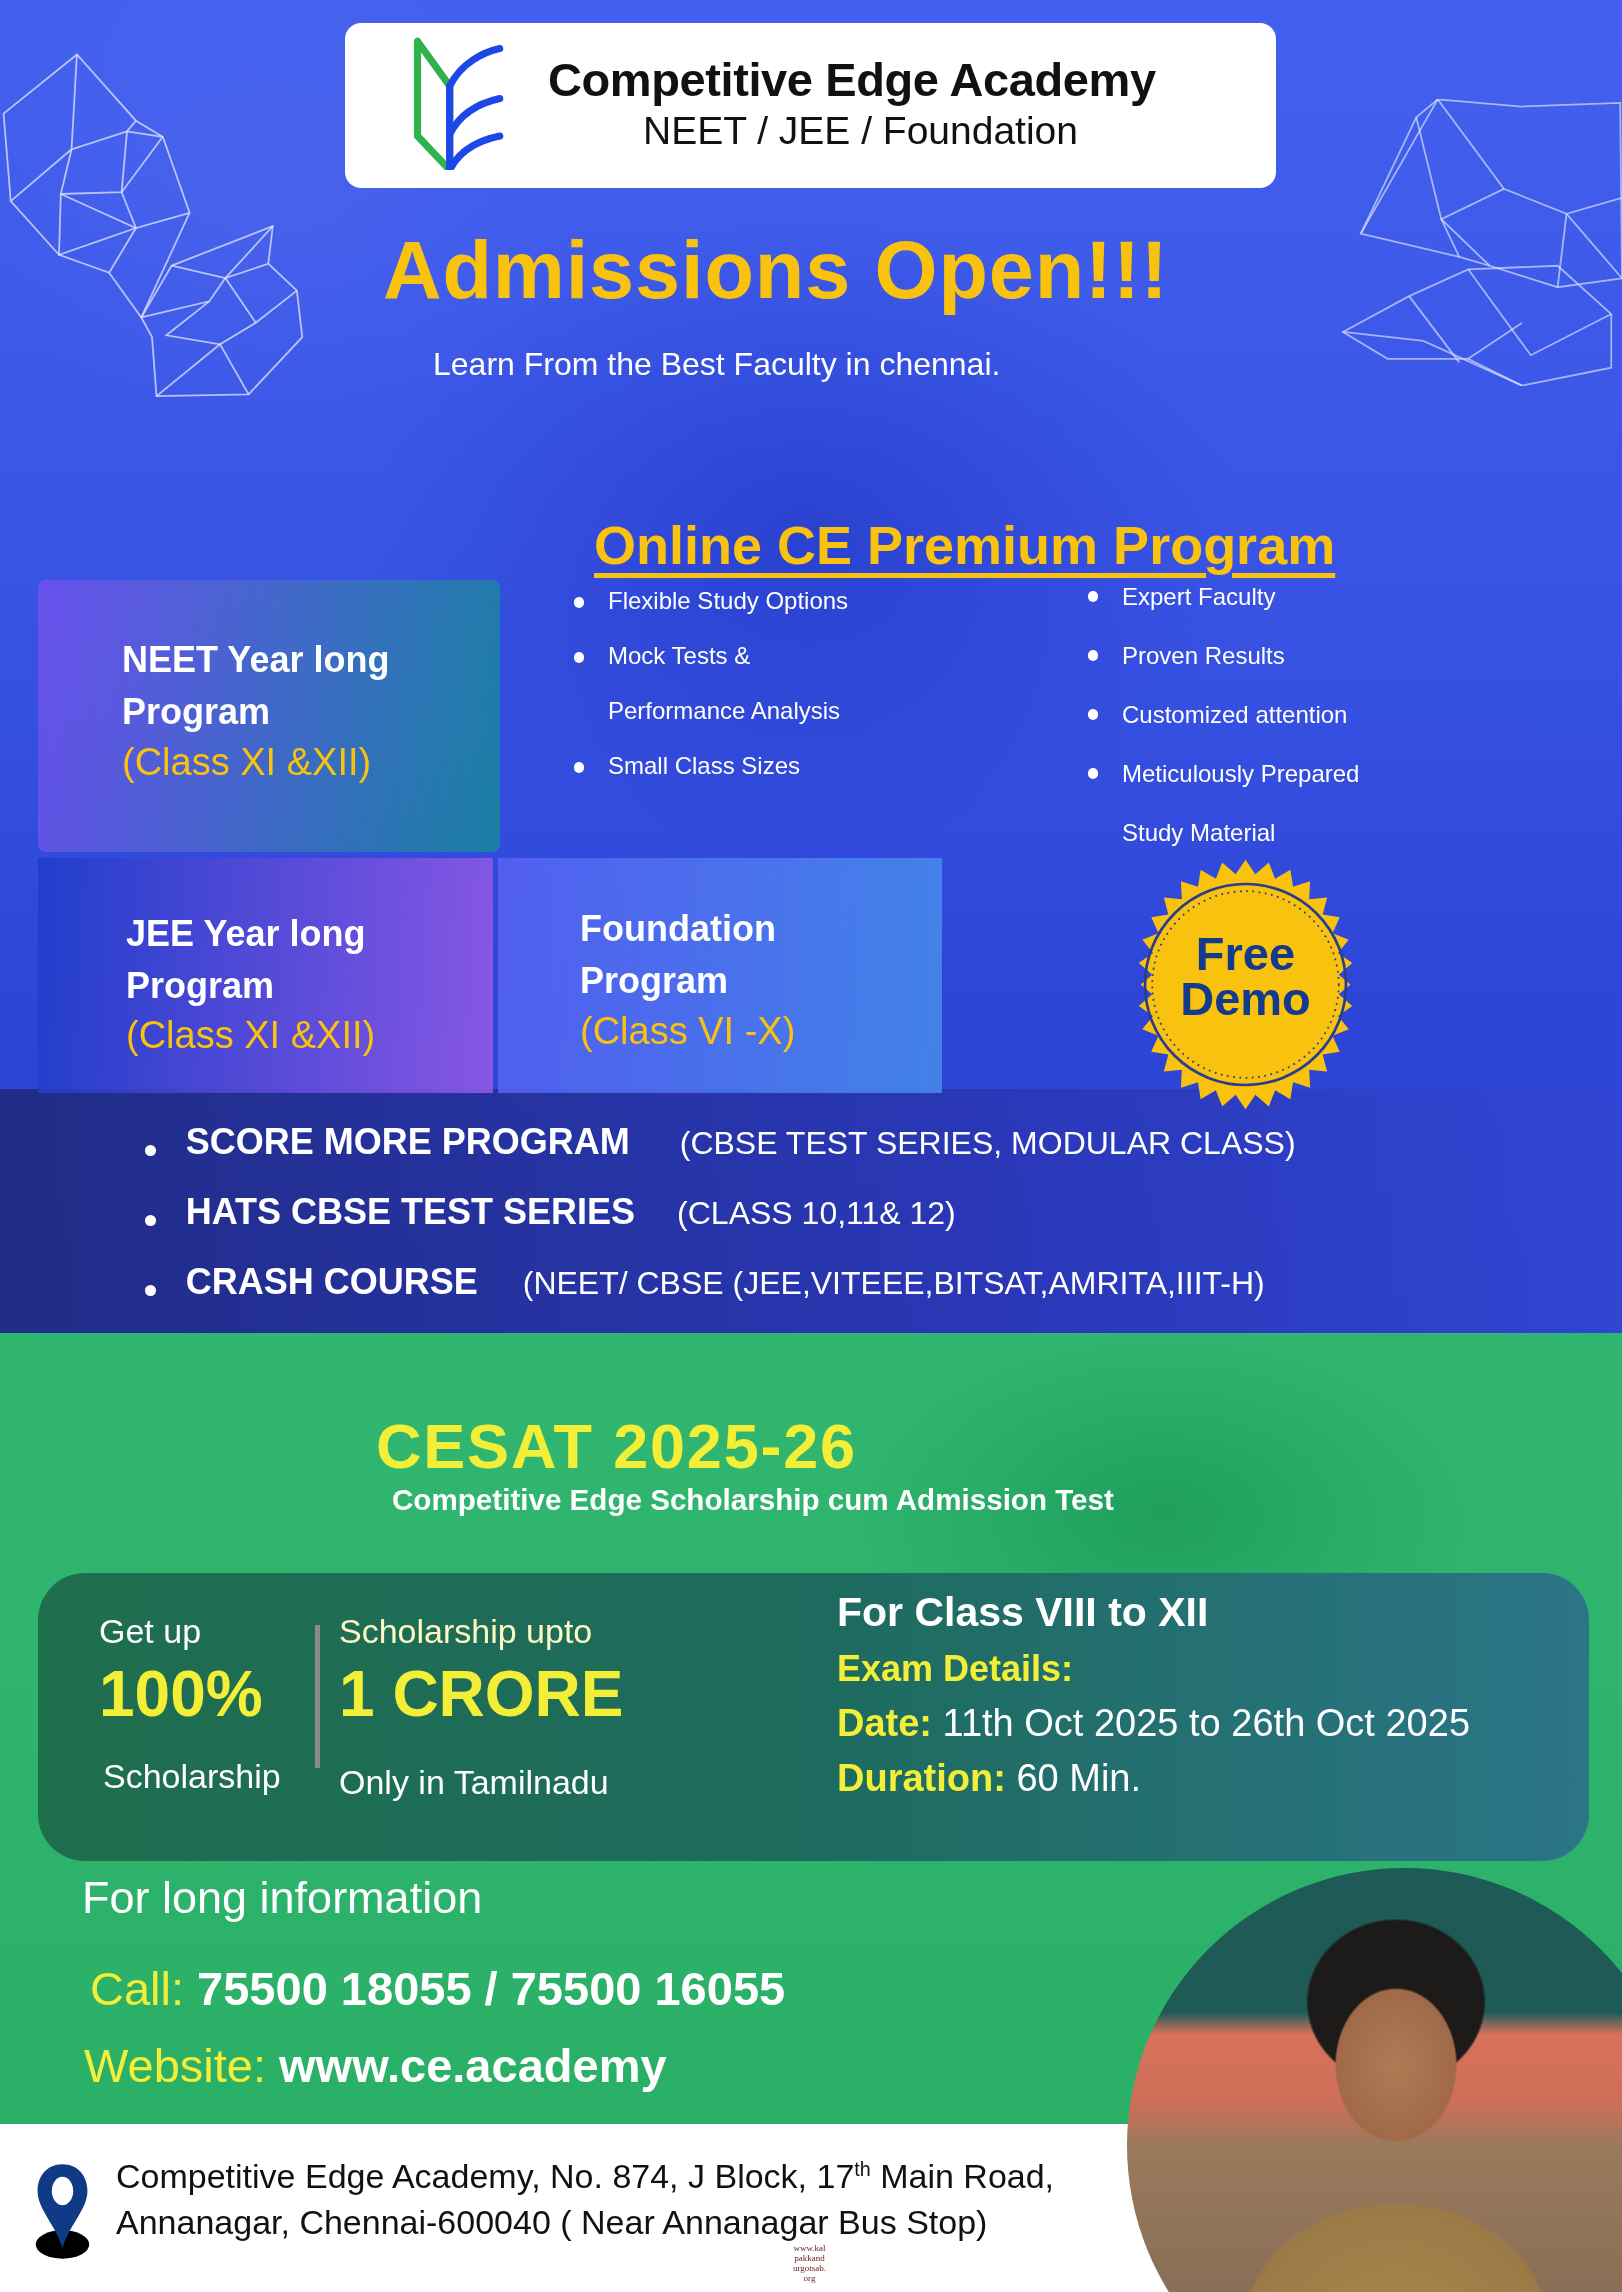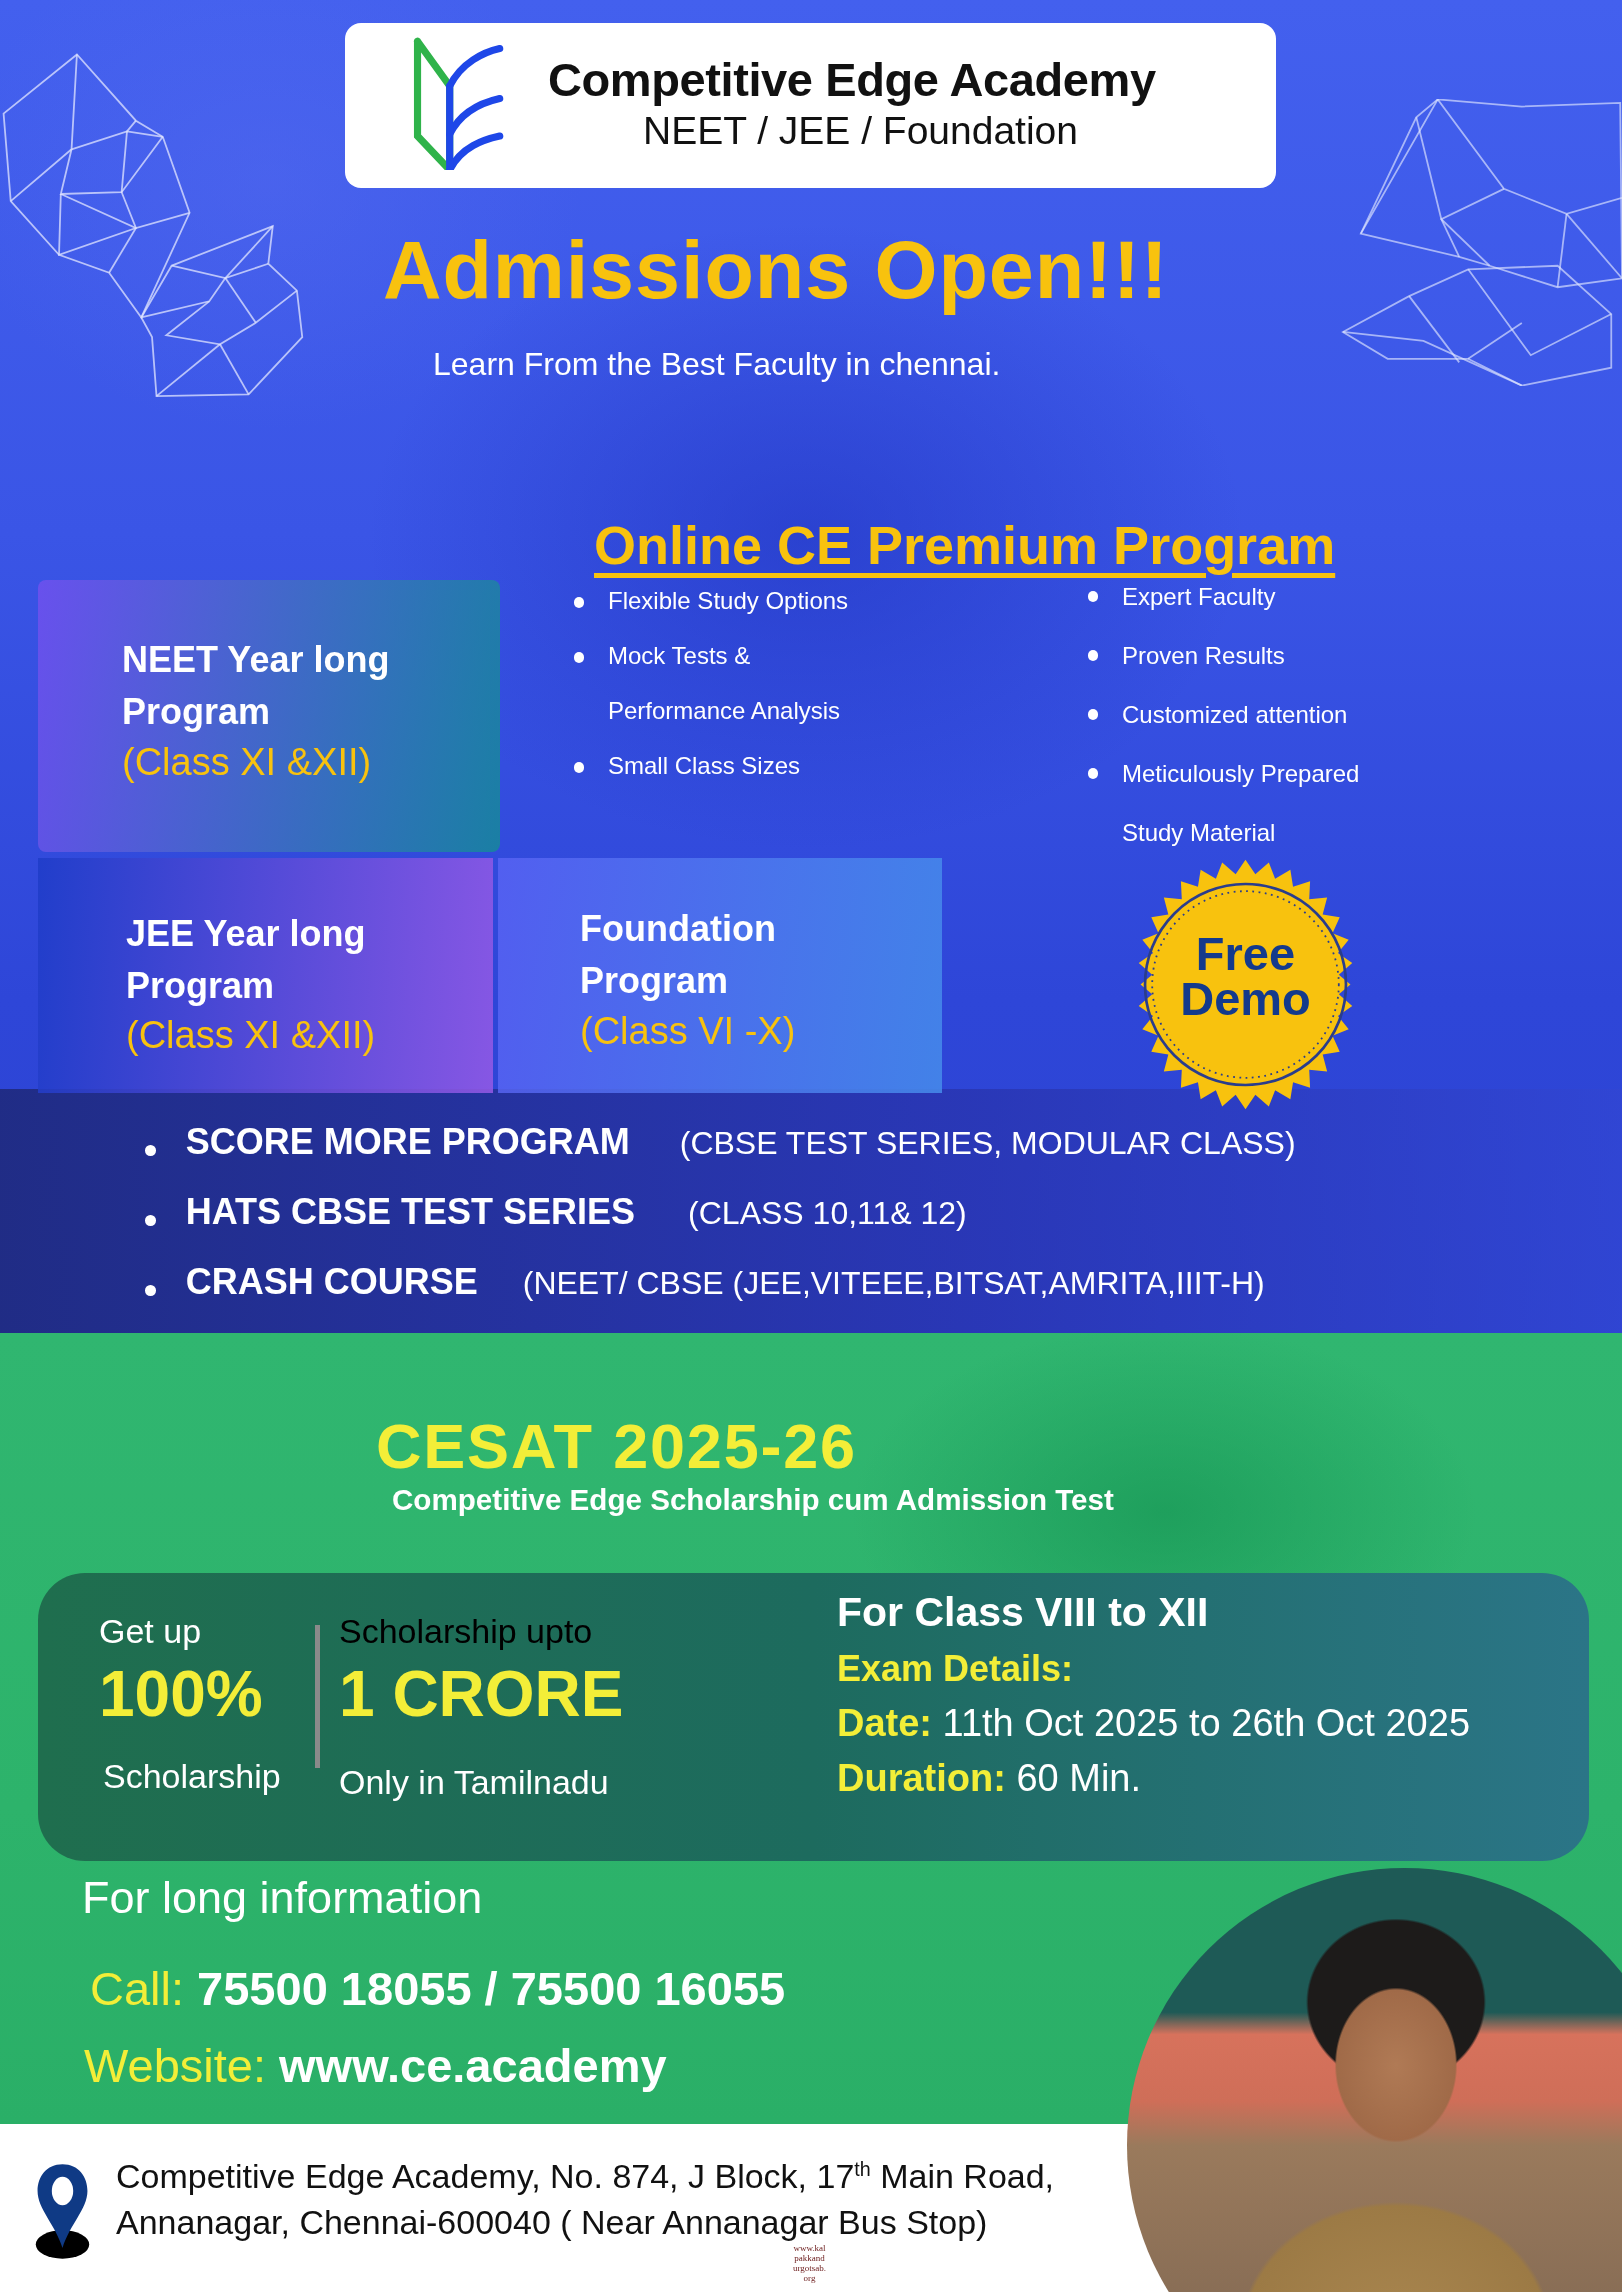--- a/index.html
+++ b/index.html
@@ -46,21 +46,21 @@
   .green-bg{left:0;top:1333px;width:1623px;height:792px;background:
     radial-gradient(ellipse 448px 269px at 1164px 179px,rgba(0,120,60,0.35),transparent 70%),
     linear-gradient(180deg,#30b670 0%,#2db36b 60%,#2aaf67 100%);}
   .cesat{left:376px;top:1370px;font-size:63px;font-weight:bold;color:#f3ee38;white-space:nowrap;letter-spacing:1.8px;margin-top:40px;}
   .cesat-sub{left:392px;top:1483px;font-size:29.6px;font-weight:bold;color:#fff;white-space:nowrap;}
   .info-card{left:38px;top:1573px;width:1551px;height:288px;border-radius:47px;background:linear-gradient(90deg,#1f6e4e 0%,#1d6b5e 50%,#2b7587 100%);}
   .sch-getup{left:99px;top:1612px;font-size:34px;color:#fff;}
   .sch-100{left:99px;top:1657px;font-size:64px;font-weight:bold;color:#f3ee38;}
   .sch-label{left:103px;top:1757px;font-size:34px;color:#fff;}
   .divider{left:315px;top:1625px;width:4.5px;height:143px;background:#8a8a8a;}
-  .sch-upto{left:339px;top:1612px;font-size:34px;color:#000000;white-space:nowrap;}
+  .sch-upto{left:339px;top:1612px;font-size:34px;color:#fef9c3;white-space:nowrap;}
   .sch-crore{left:339px;top:1657px;font-size:64px;font-weight:bold;color:#f3ee38;white-space:nowrap;}
   .sch-region{left:339px;top:1763px;font-size:34px;color:#fff;white-space:nowrap;}
   .exam-class{left:837px;top:1589px;font-size:41px;font-weight:bold;color:#fff;white-space:nowrap;}
   .exam-title{left:837px;top:1648px;font-size:36px;font-weight:bold;color:#f3ee38;white-space:nowrap;}
   .exam-line{left:837px;white-space:nowrap;font-size:38px;color:#fff;}
   .exam-line b{color:#f3ee38;}
   .more-info{left:82px;top:1872px;font-size:45px;color:#fff;white-space:nowrap;}
   .call{left:90px;top:1961px;white-space:nowrap;font-size:47px;}
   .call .k{color:#f3ee38;}
   .call .v{color:#fff;font-weight:bold;}
@@ -189,21 +189,21 @@
 </div>
 <div class="abs badge-text">
   <div>Free</div>
   <div>Demo</div>
 </div>
 
 <div class="band-row" style="left:145px;top:1121px;">
   <span class="dot"></span><span class="main">SCORE MORE PROGRAM</span><span class="sub" style="margin-left:50px;">(CBSE TEST SERIES, MODULAR CLASS)</span>
 </div>
 <div class="band-row" style="left:145px;top:1191px;">
-  <span class="dot"></span><span class="main">HATS CBSE TEST SERIES</span><span class="sub" style="margin-left:53px;">(CLASS 10,11&amp; 12)</span>
+  <span class="dot"></span><span class="main">HATS CBSE TEST SERIES</span><span class="sub" style="margin-left:42px;">(CLASS 10,11&amp; 12)</span>
 </div>
 <div class="band-row" style="left:145px;top:1261px;">
   <span class="dot"></span><span class="main">CRASH COURSE</span><span class="sub" style="margin-left:45px;">(NEET/ CBSE (JEE,VITEEE,BITSAT,AMRITA,IIIT-H)</span>
 </div>
 
 <div class="abs green-bg"></div>
 <div class="abs cesat">CESAT 2025-26</div>
 <div class="abs cesat-sub">Competitive Edge Scholarship cum Admission Test</div>
 
 <div class="abs info-card"></div>

